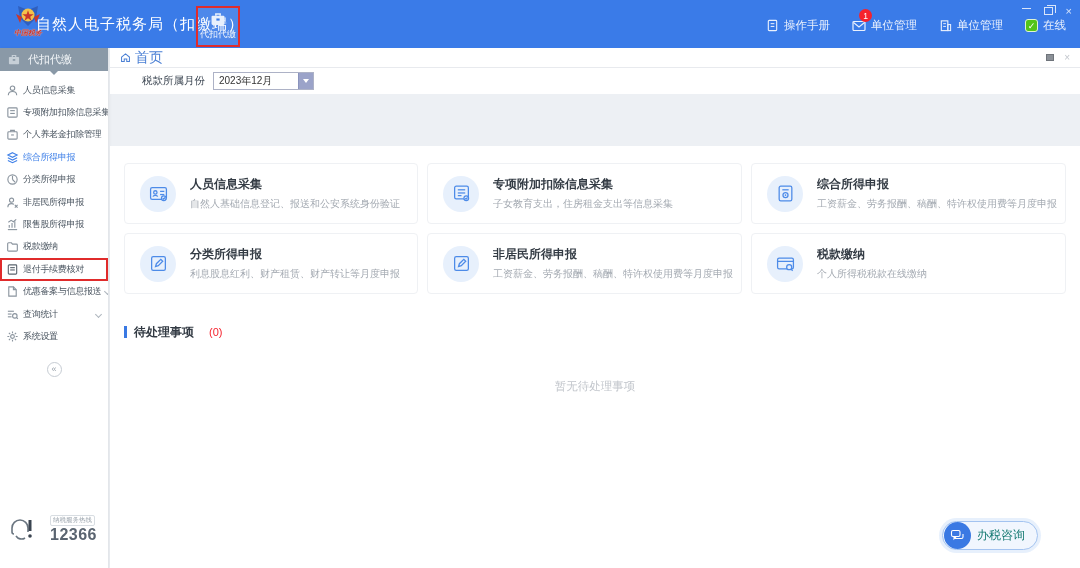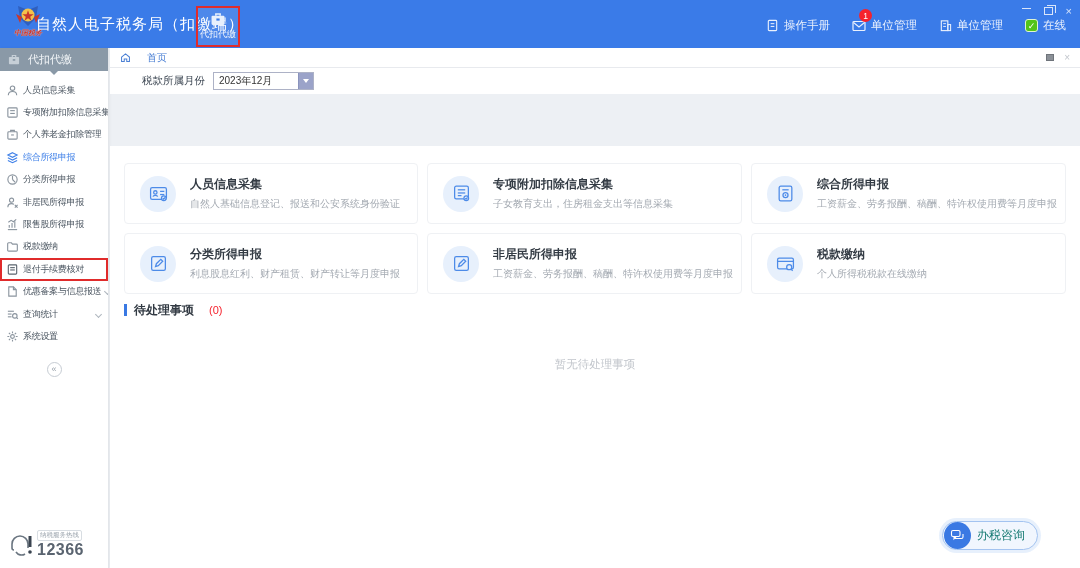--- a/index.html
+++ b/index.html
@@ -30,29 +30,29 @@
   .sidebar { position:absolute; top:48px; left:0; width:109px; bottom:0; background:#FFFFFF; border-right:1px solid #E3E6EA; box-shadow:1px 0 3px rgba(0,0,0,0.04); }
   .sidebar-header { height:23px; background:#8A99A7; color:#F4F7F9; font-size:11px; display:flex; align-items:center; gap:8px; padding-left:8px; position:relative; }
   .sidebar-header::after { content:""; position:absolute; left:50%; bottom:-4px; margin-left:-4px; border-left:4px solid transparent; border-right:4px solid transparent; border-top:4px solid #8A99A7; }
   .menu { margin-top:8px; }
   .menu-item { height:22.4px; display:flex; align-items:center; gap:4px; padding-left:6px; color:#4A5560; font-size:9px; letter-spacing:-0.3px; white-space:nowrap; overflow:hidden; cursor:pointer; }
   .menu-item svg { flex:0 0 13px; }
   .menu-item.active { color:#3F80E8; }
   .menu-item.highlighted { outline:2px solid #E02B2B; outline-offset:-2px; }
   .chev { margin-left:auto; margin-right:7px; width:5px; height:5px; border-right:1px solid #AEB6BE; border-bottom:1px solid #AEB6BE; transform:rotate(45deg); flex:0 0 5px; }
   .collapse-btn { width:15px; height:15px; border:1px solid #C6CCD3; border-radius:50%; color:#98A1AA; font-size:9px; line-height:13px; text-align:center; margin:14px auto 0; cursor:pointer; }
-  .hotline { position:absolute; left:8px; bottom:8px; display:flex; align-items:flex-start; gap:3px; }
+  .hotline { position:absolute; left:8px; bottom:24px; display:flex; align-items:center; gap:16px; }
   .hotline-col { display:flex; flex-direction:column; }
   .hotline-label { font-size:6.5px; color:#9AA3AC; border:1px solid #D8DDE2; padding:0 2px; border-radius:2px; align-self:flex-start; }
   .hotline-number { font-size:16px; font-weight:bold; color:#5A6470; letter-spacing:0.5px; }
 
   
   .main { position:absolute; left:110px; top:48px; right:0; bottom:0; }
   .tabstrip { height:20px; background:#FFFFFF; border-bottom:1px solid #E8EAEE; display:flex; align-items:center; padding:0 10px; }
-  .breadcrumb { display:flex; align-items:center; gap:16px; color:#4A7FD4; font-size:10px; cursor:pointer; }
+  .breadcrumb { display:flex; align-items:center; gap:4px; color:#4A7FD4; font-size:14px; cursor:pointer; }
   .tabstrip-icons { margin-left:auto; display:flex; align-items:center; gap:10px; }
   .ts-restore { width:8px; height:7px; background:#8B9097; border:1px solid #6F747B; cursor:pointer; }
   .ts-close { color:#C2C6CC; font-size:10px; cursor:pointer; }
   .filterbar { height:26px; background:#FFFFFF; display:flex; align-items:center; padding-left:12px; gap:8px; }
   .filter-label { font-size:10.5px; color:#3A4450;margin-left:20px; }
   .month-select { width:101px; height:18px; border:1px solid #ADB2C6; background:#FFFFFF; display:flex; align-items:stretch; cursor:pointer; }
   .month-select .sel-text { flex:1; font-size:10px; color:#333; display:flex; align-items:center; padding-left:5px; white-space:nowrap; }
   .sel-btn { width:15px; background:#9BA3C9; border-left:1px solid #8A93BD; display:flex; align-items:center; justify-content:center; }
   .sel-btn i { border-left:3px solid transparent; border-right:3px solid transparent; border-top:4px solid #FFFFFF; }
 
@@ -60,21 +60,21 @@
   .section-head { display:flex; align-items:center; gap:7px; height:18px; }
   .section-bar { width:3px; height:12px; background:#3A79E3; }
   .section-title { font-size:12px; font-weight:bold; color:#333B44; }
   .section-count { font-size:11px; color:#F5222D; margin-left:8px; }
   .cards-grid { display:grid; grid-template-columns:repeat(3,1fr); gap:9px; margin-top:9px; }
   .card { height:61px; border:1px solid #EFF1F4; border-radius:4px; background:#FFFFFF; display:flex; align-items:center; padding-left:15px; gap:14px; cursor:pointer; }
   .card-icon { width:36px; height:36px; border-radius:50%; background:#E7F0FC; display:flex; align-items:center; justify-content:center; flex:0 0 36px; }
   .card-texts { display:flex; flex-direction:column; gap:4px; overflow:hidden; }
   .card-title { font-size:12px; font-weight:bold; color:#333B44; white-space:nowrap; }
   .card-desc { font-size:10px; color:#A3A9B1; white-space:nowrap; overflow:hidden; text-overflow:ellipsis; padding-right:8px; }
-  .pending-head { margin-top:7px; }
+  .pending-head { margin-top:29px; }
   .empty-text { text-align:center; margin-top:38px; font-size:11.5px; color:#C2C6CC; }
 
   .consult-btn { position:absolute; right:42px; top:375px; height:29px; border:1px solid #A3C3F0; background:#F1F6FE; border-radius:15px; display:flex; align-items:center; padding-right:12px; box-shadow:0 0 0 3px rgba(120,170,240,0.18); cursor:pointer; }
   .consult-circle { width:27px; height:27px; border-radius:50%; background:#3A79E3; display:flex; align-items:center; justify-content:center; margin-left:1px; }
   .consult-label { margin-left:6px; font-size:12px; color:#0f766e; }
 </style>
 </head>
 <body>
 
 <div class="header">

